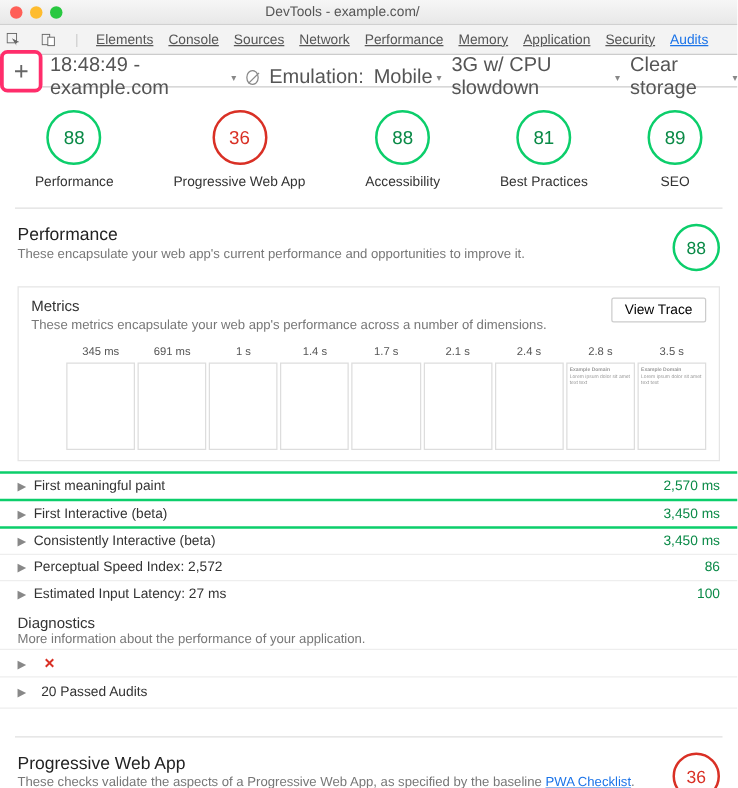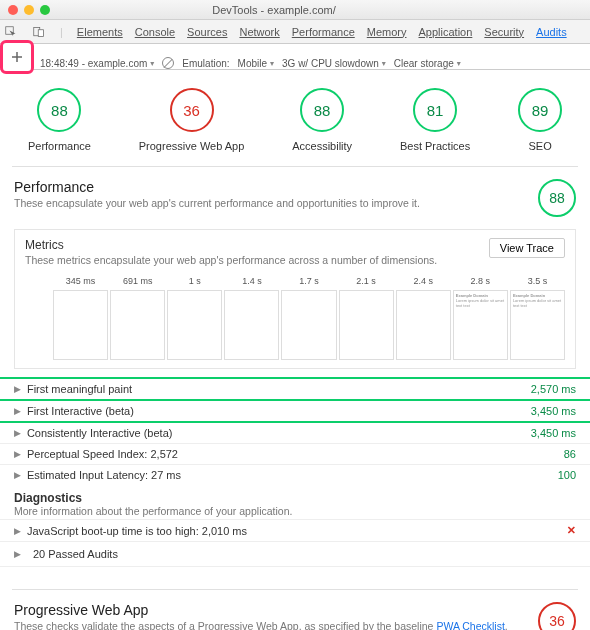--- a/index.html
+++ b/index.html
@@ -6,21 +6,21 @@
   body { font-family: -apple-system, "Helvetica Neue", Arial, sans-serif; font-size: 11px; color: #333; background: #fff; width: 590px; }
   .titlebar { height: 20px; background: linear-gradient(#f6f6f6,#e8e8e8); border-bottom:1px solid #d0d0d0; display:flex; align-items:center; }
   .traffic { display:flex; gap:6px; padding-left:8px; }
   .tl { width:10px; height:10px; border-radius:50%; }
   .tl.r{background:#ff5f57;} .tl.y{background:#febc2e;} .tl.g{background:#28c840;}
   .titlebar-title{ flex:1; text-align:center; font-size:11px; color:#555; padding-right:92px;}
   .tabbar { height:24px; background:#f3f3f3; border-bottom:1px solid #ccc; display:flex; align-items:center; padding:0 4px; gap:14px; font-size:11px; color:#555;}
   .tabbar .iconslot{width:14px;height:14px;display:inline-flex;align-items:center;justify-content:center;}
   .tabbar .tab{cursor:default;text-decoration:underline;}
   .tabbar .tab.active{color:#1a73e8;}
-  .toolbar{height:26px;border-bottom:1px solid #ccc;display:flex;align-items:flex-end;font-size:10px;color:#555;position:relative;}
+  .toolbar{height:26px;border-bottom:1px solid #ccc;display:flex;align-items:flex-start;font-size:16px;color:#555;position:relative;}
   .plusbox{width:34px;height:34px;border:3px solid #ff2d6b;border-radius:6px;display:flex;align-items:center;justify-content:center;position:absolute;left:0;top:-4px;background:#fff;}
   .plusbox svg{width:12px;height:12px;stroke:#666;}
   .toolbar-inner{margin-left:40px;display:flex;align-items:center;gap:8px;}
   .dd{display:inline-flex;align-items:center;gap:3px;}
   .dd::after{content:"▾";font-size:8px;color:#888;}
   .noicon{width:12px;height:12px;border:1px solid #888;border-radius:50%;position:relative;}
   .noicon::after{content:"";position:absolute;width:12px;height:1px;background:#888;top:5px;left:-1px;transform:rotate(-45deg);}
   .scores{display:flex;justify-content:space-around;padding:18px 4px 10px;}
   .score{display:flex;flex-direction:column;align-items:center;gap:8px;}
   .ring{width:44px;height:44px;border-radius:50%;display:flex;align-items:center;justify-content:center;font-size:15px;font-weight:400;}
@@ -48,21 +48,21 @@
   .tlabel{font-size:9px;color:#555;height:12px;}
   .tframe{width:100%;height:70px;border:1px solid #ddd;background:#fff;margin-top:2px;font-size:4px;color:#999;padding:2px;overflow:hidden;}
   .audit-row{display:flex;align-items:center;padding:4px 14px;border-top:1px solid #eee;font-size:11px;}
   .audit-row.bar{border-top:2px solid #0cce6b;}
   .tri{color:#888;margin-right:6px;font-size:9px;}
   .audit-row .label{flex:1;}
   .audit-row .val{margin-left:8px;}
   .val.green{color:#0a8a47;}
   .val.r{color:#d93025;font-weight:bold;}
   .diag{padding:6px 14px 2px;}
-  .diag h3{font-size:12px;font-weight:700;}
+  .diag h3{font-size:12px;font-weight:400;}
   .diag p{font-size:10.5px;color:#777;}
   .passed{padding:6px 14px;font-size:11px;display:flex;align-items:center;gap:6px;border-top:1px solid #eee;border-bottom:1px solid #eee;}
 </style>
 </head>
 <body>
 
 <div class="titlebar">
   <div class="traffic">
     <div class="tl r"></div>
     <div class="tl y"></div>
@@ -215,21 +215,20 @@
     </div>
   </div>
 
 <div class="diag">
   <h3>Diagnostics</h3>
   <p>More information about the performance of your application.</p>
 </div>
 <div id="diag-rows-host">
     <div class="audit-row">
       <span class="tri">▶</span>
-      <span class="label">JavaScript boot-up time is too high: 2,010 ms</span>
       <span class="val r">✕</span>
     </div>
   </div>
 
 <div class="passed">
   <span class="tri">▶</span>
   <span>20 Passed Audits</span>
 </div>
 
 <div style="height:18px"></div>

